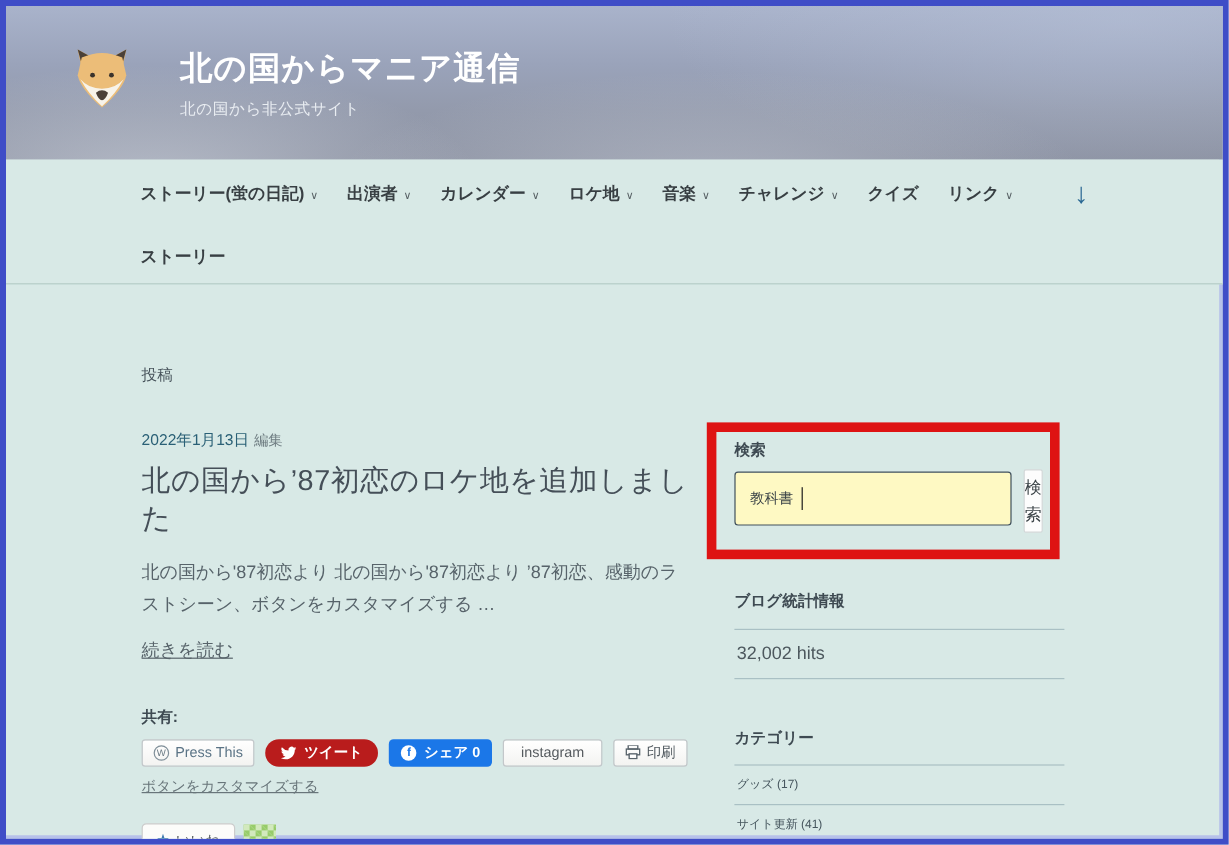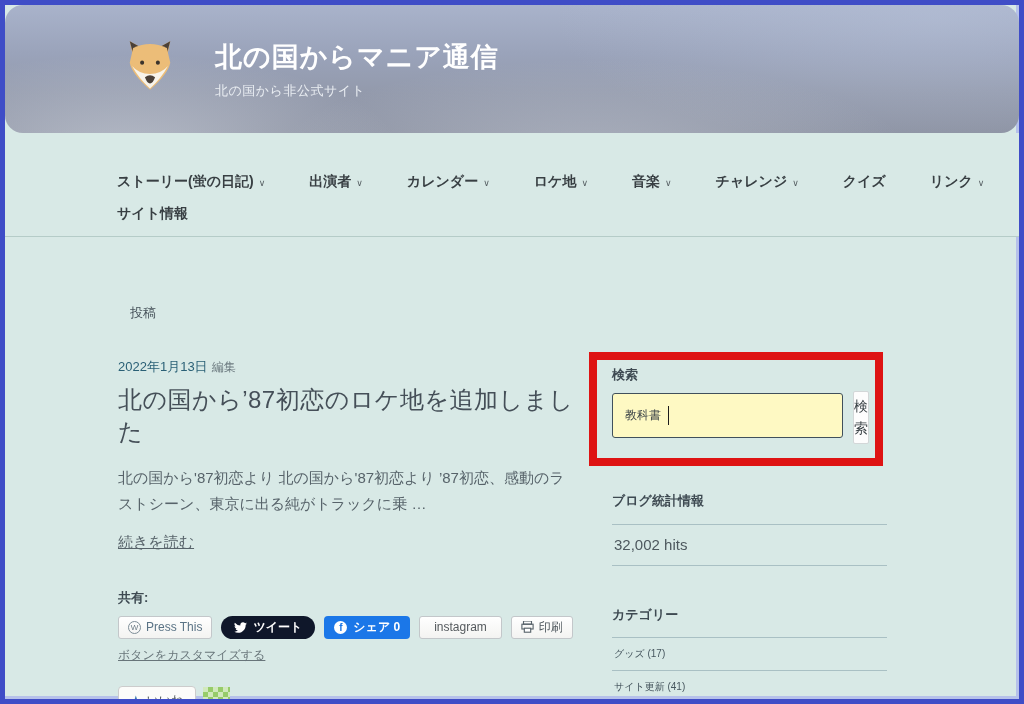--- a/index.html
+++ b/index.html
@@ -16,60 +16,59 @@
 
   
   .site-header {
     height:128px;
     background:
       radial-gradient(ellipse 420px 150px at 12% 115%, rgba(216,221,230,0.55), transparent 65%),
       radial-gradient(ellipse 520px 170px at 58% 125%, rgba(206,211,221,0.50), transparent 62%),
       radial-gradient(ellipse 640px 220px at 92% 10%, rgba(186,197,220,0.45), transparent 60%),
       linear-gradient(180deg,#a9b3cb 0%, #9aa3ba 38%, #939aac 68%, #8d93a3 100%);
     display:flex; align-items:center;
-    padding-left:118px;
-    border-radius:18px;
+    padding-left:53px;
   }
   .logo { width:54px; height:52px; margin-top:-6px; }
   .titles { margin-left:38px; }
   .site-title { color:#ffffff; font-size:27px; font-weight:600; letter-spacing:1px; }
   .site-subtitle { color:#e9edf2; font-size:13px; margin-top:7px; letter-spacing:0.5px; }
 
   
   .main-nav { background:#d8e9e6; border-bottom:1px solid #b5ccc8; }
-  .nav-row1 { display:flex; align-items:flex-end; gap:44px; padding:0 112px; height:58px; }
+  .nav-row1 { display:flex; align-items:center; gap:24px; padding:0 112px; height:58px; }
   .nav-item { font-size:14px; font-weight:600; color:#383f43; cursor:pointer; white-space:nowrap; }
   .chev { font-size:9px; color:#565f63; margin-left:5px; font-weight:400; }
   .scroll-arrow { margin-left:auto; color:#2a6893; font-size:24px; font-weight:700; cursor:pointer; }
   .nav-row2 { display:flex; align-items:center; padding:0 112px; height:45px; }
 
   
   .content { display:flex; padding-left:113px; height:461px; }
   .col-main { width:462px; padding-top:67px; }
   .col-side { width:336px; margin-left:5px; }
 
   
-  .section-label { font-size:13px; color:#46525a;margin-left:12px; }
+  .section-label { font-size:13px; color:#46525a; }
   .post-meta { margin-top:36px; display:flex; align-items:baseline; }
   .post-date { font-size:13px; font-weight:400; color:#2a6076; }
   .edit-link { font-size:12px; color:#6d7b80; margin-left:4px; cursor:pointer; }
   .post-title { font-size:24px; font-weight:500; color:#454f58; margin-top:8px; letter-spacing:0.5px; cursor:pointer; }
   .post-excerpt { font-size:15px; color:#57636a; line-height:1.75; margin-top:17px; width:452px; }
   .read-more { display:inline-block; margin-top:15px; font-size:15px; color:#57636a; text-decoration:underline; cursor:pointer; }
   .share-label { margin-top:37px; font-size:13px; font-weight:700; color:#3e4a52; }
 
   .share-row { display:flex; align-items:center; gap:9px; margin-top:9px; }
   .btn-plain {
     display:inline-flex; align-items:center; gap:5px;
     background:linear-gradient(#ffffff,#f3f3f1); border:1px solid #c3c7ca; border-radius:3px;
     font-size:12px; color:#5a7385; padding:3px 9px; height:23px; cursor:pointer;
   }
   .wp-circle { width:13px; height:13px; border:1px solid #7e8e98; border-radius:50%;
     font-size:8px; color:#6a7a84; display:inline-flex; align-items:center; justify-content:center; }
-  .btn-tweet { display:inline-flex; align-items:center; gap:6px; background:#0f172a; border-radius:12px;
+  .btn-tweet { display:inline-flex; align-items:center; gap:6px; background:#b91c1c; border-radius:12px;
     color:#fff; font-size:12px; font-weight:700; padding:4px 13px; height:23px; cursor:pointer; }
   .btn-fb { display:inline-flex; align-items:center; gap:6px; background:#1b77e8; border-radius:4px;
     color:#fff; font-size:12px; font-weight:700; padding:4px 10px; height:23px; cursor:pointer; }
   .fb-circle { width:13px; height:13px; background:#fff; border-radius:50%; color:#1b77e8;
     font-size:10px; font-weight:700; display:inline-flex; align-items:center; justify-content:center; }
   .btn-insta { color:#555a5e; padding:3px 14px; }
   .btn-print { color:#4d565c; }
   .customize-link { display:inline-block; margin-top:8px; font-size:12px; color:#68757a;
     text-decoration:underline; cursor:pointer; }
 
@@ -143,35 +142,35 @@
       <span class="nav-item"><span>出演者</span><span class="chev">∨</span></span>
       <span class="nav-item"><span>カレンダー</span><span class="chev">∨</span></span>
       <span class="nav-item"><span>ロケ地</span><span class="chev">∨</span></span>
       <span class="nav-item"><span>音楽</span><span class="chev">∨</span></span>
       <span class="nav-item"><span>チャレンジ</span><span class="chev">∨</span></span>
       <span class="nav-item"><span>クイズ</span></span>
       <span class="nav-item"><span>リンク</span><span class="chev">∨</span></span>
       <span class="scroll-arrow">↓</span>
     </div>
     <div class="nav-row2">
-      <span class="nav-item">サイト情報</span>
+      <span class="nav-item">ストーリー</span>
     </div>
   </div>
 
   <div class="content">
 
     <div class="col-main">
       <div class="section-label">投稿</div>
 
       <div class="post-meta">
         <span class="post-date">2022年1月13日</span>
         <span class="edit-link">編集</span>
       </div>
       <div class="post-title">北の国から’87初恋のロケ地を追加しました</div>
-      <div class="post-excerpt">北の国から'87初恋より 北の国から'87初恋より ’87初恋、感動のラストシーン、東京に出る純がトラックに乗 …</div>
+      <div class="post-excerpt">北の国から'87初恋より 北の国から'87初恋より ’87初恋、感動のラストシーン、ボタンをカスタマイズする …</div>
       <span class="read-more">続きを読む</span>
 
       <div class="share-label">共有:</div>
       <div class="share-row">
         <span class="btn-plain">
           <span class="wp-circle">W</span>
           <span>Press This</span>
         </span>
         <span class="btn-tweet">
           <svg width="13" height="13" viewBox="0 0 24 24">

